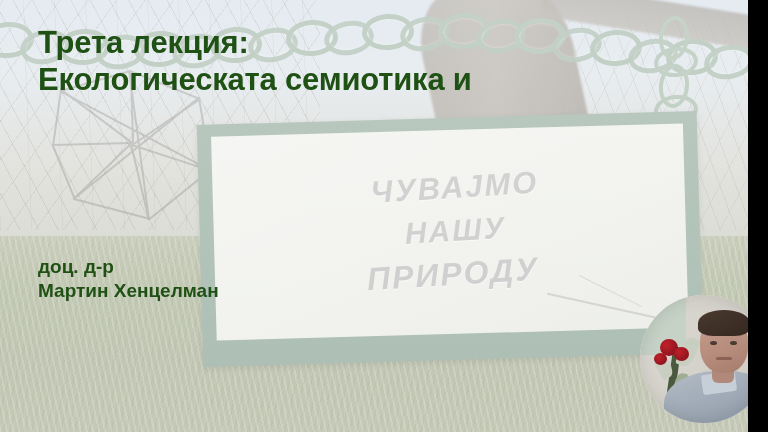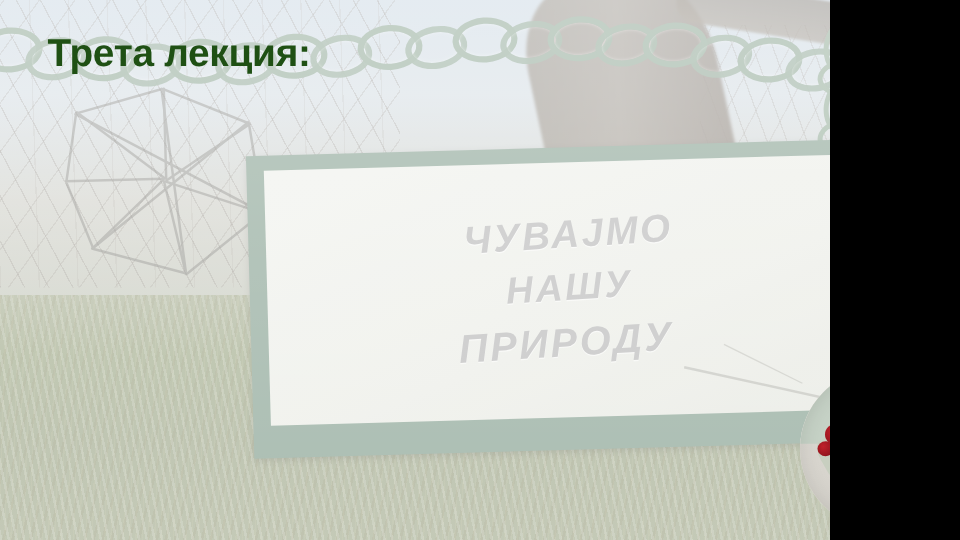--- a/index.html
+++ b/index.html
@@ -1,18 +1,18 @@
 <!DOCTYPE html>
 <html><head>
 <meta charset="utf-8">
 <style>
   html,body{margin:0;padding:0;background:#000;}
   #slide{
     position:relative;
-    width:664px;height:432px;
+    width:748px;height:432px;
     overflow:hidden;
     font-family:"Liberation Sans","DejaVu Sans",sans-serif;
     background:#cfd4cc;
     text-decoration:underline;
   }
 
   
   .photo{position:absolute;inset:0;overflow:hidden;}
 
   
@@ -270,23 +270,28 @@
       <div class="sign-line sl1">ЧУВАЈМО</div>
       <div class="sign-line sl2">НАШУ</div>
       <div class="sign-line sl3">ПРИРОДУ</div>
     </div>
 
     <div class="wash"></div>
   </div>
 
   <div class="title">
     <div>Трета лекция:</div>
+    <div>Екологическата семиотика и</div>
   </div>
 
   <div class="credits">
+    <div class="cred-bg">
+      <div>доц. д-р</div>
+      <div>Мартин Хенцелман</div>
+    </div>
     <div class="cred-de">
     </div>
   </div>
 
   <div class="avatar">
     <div class="av-wall"></div>
     <div class="av-greenwall"></div>
     <div class="av-bouquet-stem"></div>
     <div class="av-leaf" style="left:40px;top:42px;width:16px;height:30px;transform:rotate(22deg);"></div>
     <div class="av-leaf" style="left:16px;top:56px;width:14px;height:28px;transform:rotate(-30deg);"></div>

